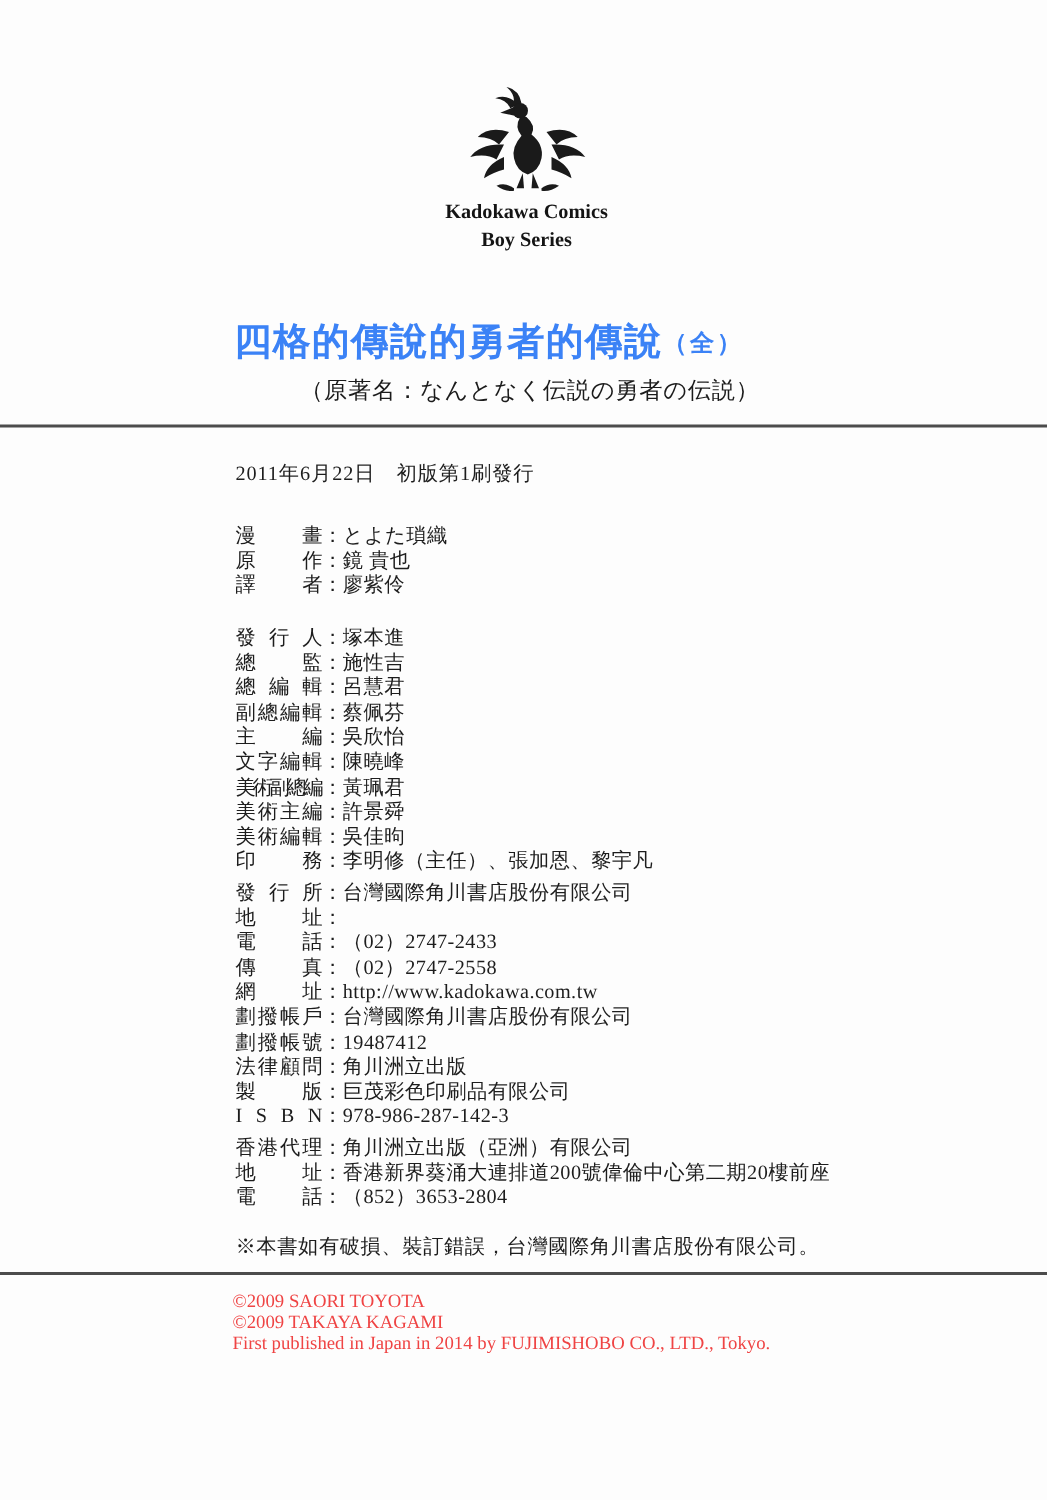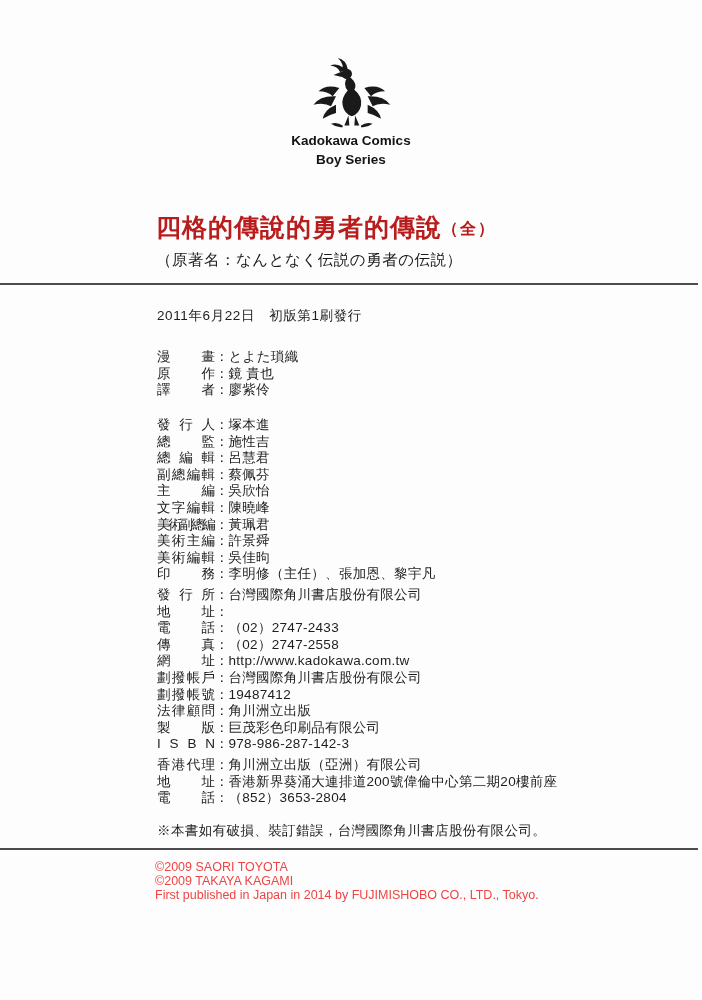--- a/index.html
+++ b/index.html
@@ -1,32 +1,32 @@
 <!DOCTYPE html>
 <html><head>
 <meta charset="utf-8">
 <style>
   html,body { margin:0; padding:0; background:#ffffff; }
   .page {
     position:relative;
     width:698px; height:1000px;
     background:#fdfdfd;
     color:#1d1d1d;
-    font-family:Liberation Sans, sans-serif;
+    font-family:Liberation Serif, serif;
     overflow:hidden;
   }
   
   .logo-block { position:absolute; top:56px; left:0; width:702px; text-align:center; }
   .logo-block svg { display:block; margin:0 auto; }
   .logo-text { font-weight:bold; font-size:13.5px; line-height:16px; color:#141414; margin-top:3px; }
   
   .title-block { position:absolute; left:156px; top:211px; }
-  .book-title { margin:0; font-size:25px; font-weight:bold; letter-spacing:1px; color:#b91c1c; white-space:nowrap; }
+  .book-title { margin:0; font-size:25px; font-weight:bold; letter-spacing:1px; color:#3b82f6; white-space:nowrap; }
   .book-title .vol { font-size:16px; letter-spacing:2px; vertical-align:2px; }
-  .orig-title { font-size:15.5px; letter-spacing:0.5px; margin-top:6px; color:#1b1b1b; }
+  .orig-title { font-size:15.5px; letter-spacing:0.5px; margin-top:6px; color:#1b1b1b;margin-left:44px; }
   
   .rule { position:absolute; left:0; width:702px; height:2px; background:#4c4c4c; }
   .rule-top { top:283px; }
   .rule-bottom { top:848px; }
   
   .date-line { position:absolute; left:157px; top:307px; font-size:13.5px; letter-spacing:0.6px; }
   .block { position:absolute; left:157px; }
   .block-creators { top:349px; }
   .block-staff    { top:417px; }
   .block-publisher{ top:587px; }

